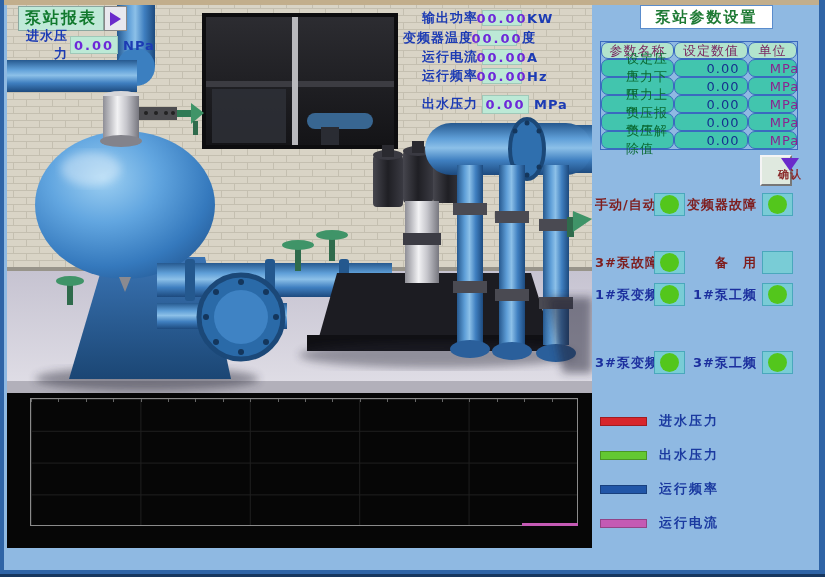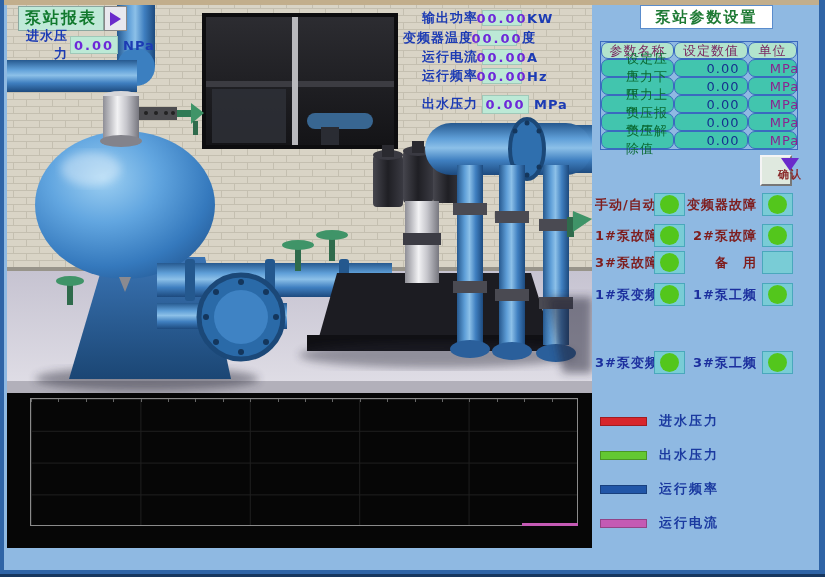--- a/index.html
+++ b/index.html
@@ -339,30 +339,20 @@
   <div class="st-row fault" style="top:193px;">
     <div class="lab l">手动/自动</div>
     <div class="lampbox l">
         <div class="lamp" style="background: rgb(83, 198, 28);"></div>
       </div>
     <div class="lab r">变频器故障</div>
     <div class="lampbox r">
         <div class="lamp" style="background: rgb(83, 198, 28);"></div>
       </div>
   </div>
-  <div class="st-row fault" style="top:224px;">
-    <div class="lab l">1#泵故障</div>
-    <div class="lampbox l">
-        <div class="lamp" style="background: rgb(83, 198, 28);"></div>
-      </div>
-    <div class="lab r">2#泵故障</div>
-    <div class="lampbox r">
-        <div class="lamp" style="background: rgb(83, 198, 28);"></div>
-      </div>
-  </div>
   <div class="st-row fault" style="top:251px;">
     <div class="lab l">3#泵故障</div>
     <div class="lampbox l">
         <div class="lamp" style="background: rgb(83, 198, 28);"></div>
       </div>
     <div class="lab r">备　用</div>
     <div class="lampbox r"></div>
   </div>
   <div class="st-row pump" style="top:283px;">
     <div class="lab l">1#泵变频</div>

